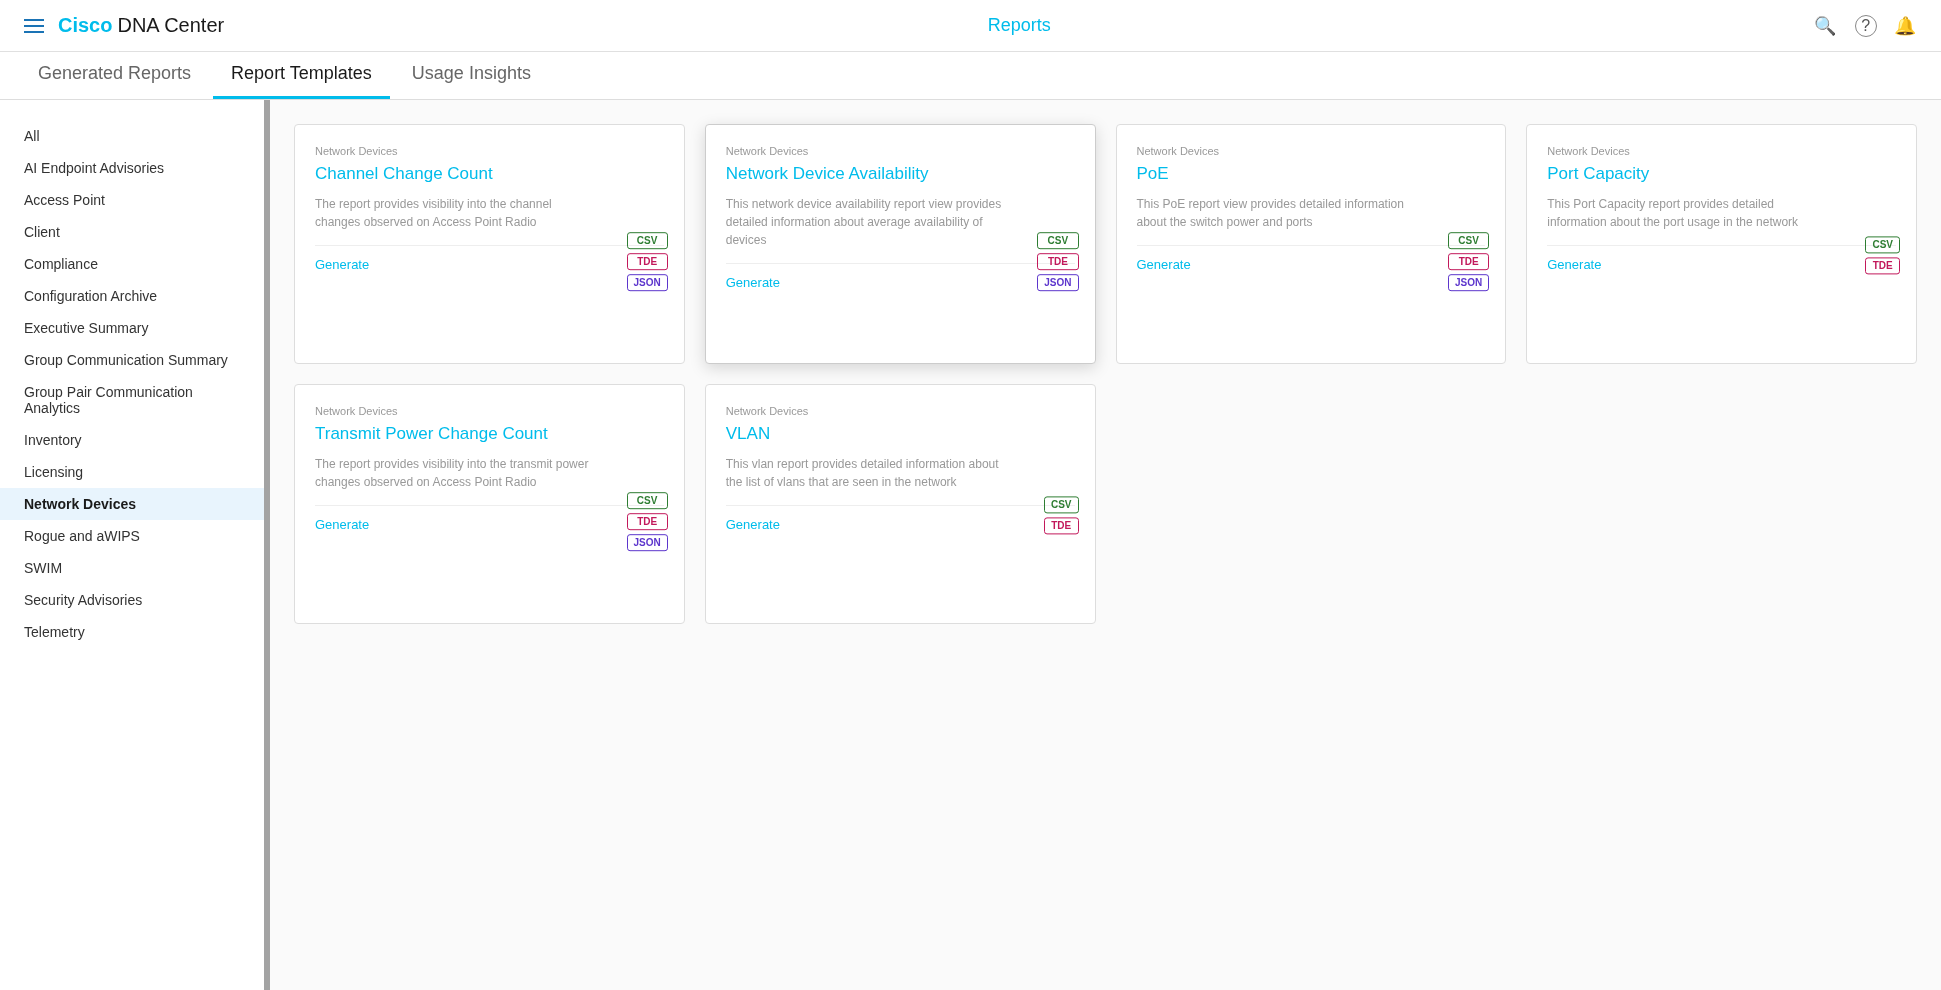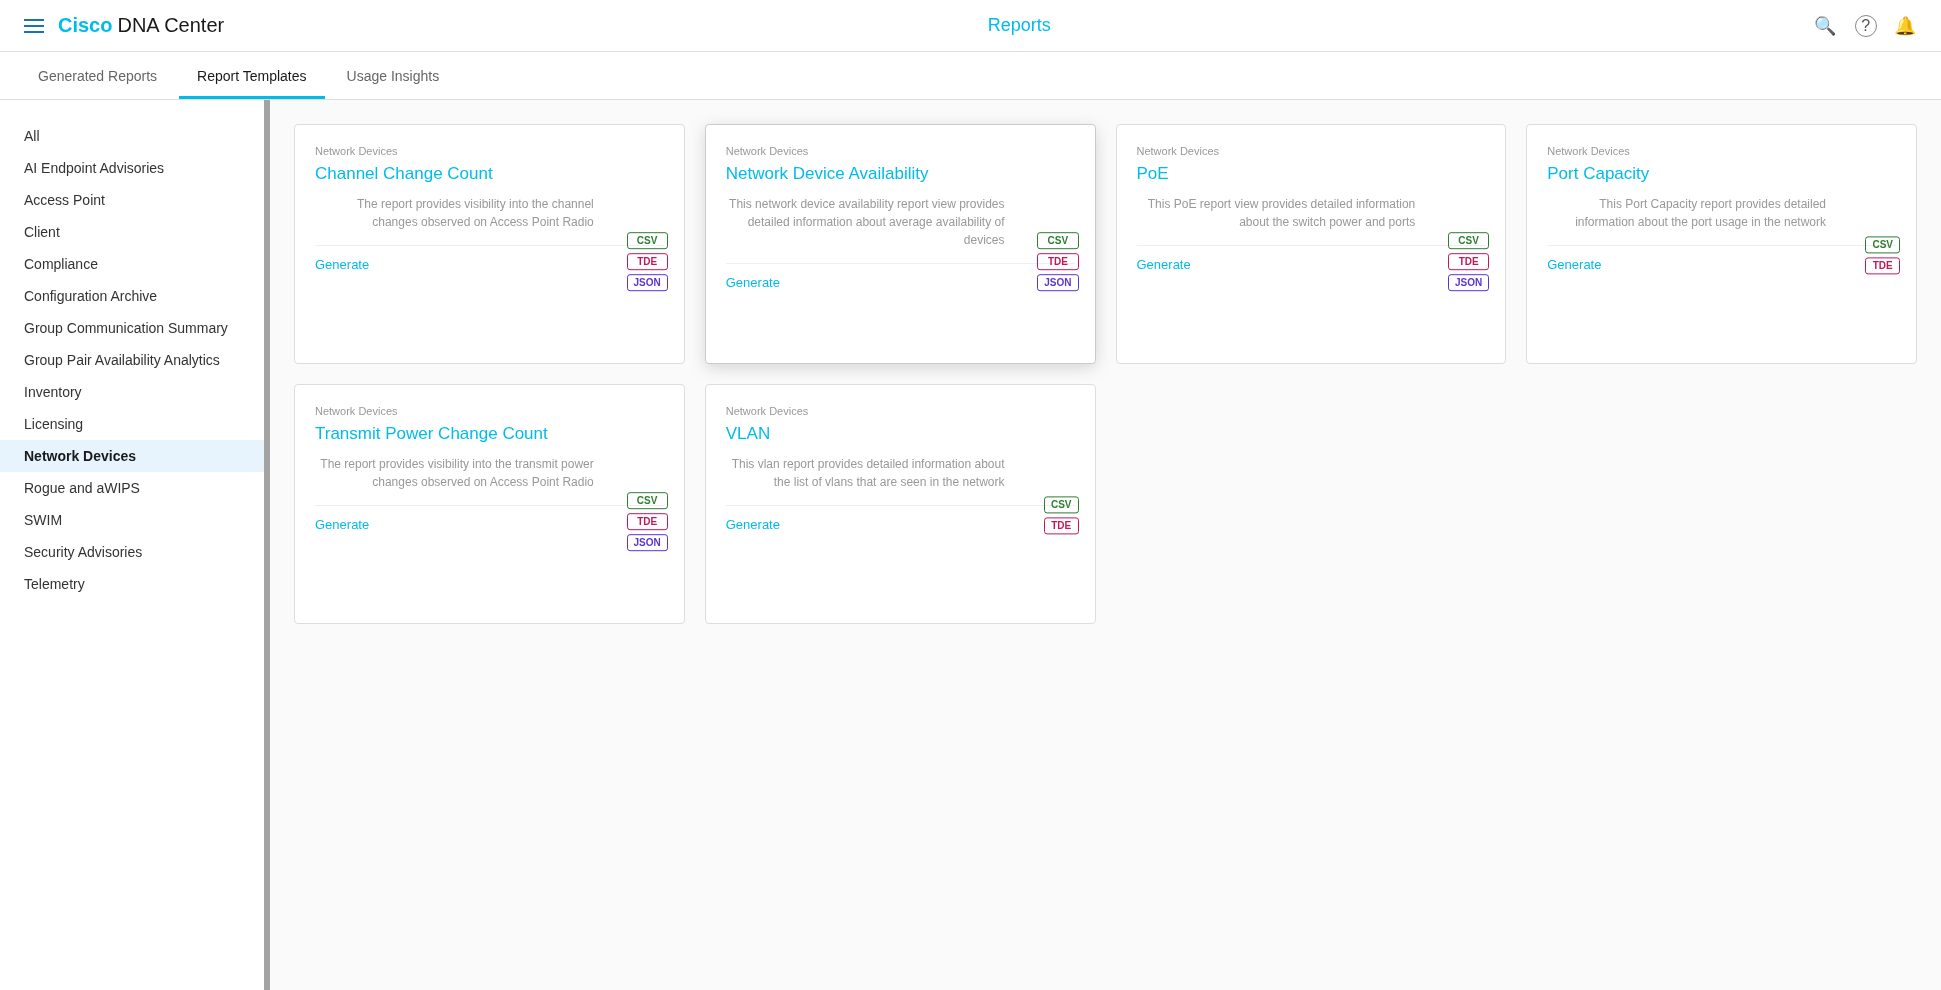--- a/index.html
+++ b/index.html
@@ -28,21 +28,21 @@
     .tabs-bar {
       display: flex;
       align-items: flex-end;
       padding: 0 20px;
       border-bottom: 1px solid #ddd;
       height: 48px;
     }
     .tab {
       padding: 12px 18px;
       cursor: pointer;
-      font-size: 14px;
+      font-size: 18px;
       color: #666;
       border-bottom: 3px solid transparent;
       margin-right: 4px;
       white-space: nowrap;
     }
     .tab.active {
       color: #1a1a1a;
       font-weight: 500;
       border-bottom: 3px solid #00bceb;
     }
@@ -114,21 +114,20 @@
       color: #00bceb;
       font-weight: 500;
       margin-bottom: 10px;
       line-height: 1.3;
     }
     .card-desc {
       font-size: 12px;
       color: #999;
       line-height: 1.5;
       flex: 1;
-      text-align: right;
     }
     .card-badges {
       display: flex;
       flex-direction: column;
       gap: 4px;
       position: absolute;
       right: 16px;
       top: 50%;
       transform: translateY(-20%);
     }
@@ -195,22 +194,23 @@
 <div class="main-layout">
 
   <div class="sidebar">
     <div id="sidebar-items-container">
         <div class="sidebar-item">All</div>
         <div class="sidebar-item">AI Endpoint Advisories</div>
         <div class="sidebar-item">Access Point</div>
         <div class="sidebar-item">Client</div>
         <div class="sidebar-item">Compliance</div>
         <div class="sidebar-item">Configuration Archive</div>
+        <div class="sidebar-item">Executive Summary</div>
         <div class="sidebar-item">Group Communication Summary</div>
-        <div class="sidebar-item">Group Pair Availability Analytics</div>
+        <div class="sidebar-item">Group Pair Communication Analytics</div>
         <div class="sidebar-item">Inventory</div>
         <div class="sidebar-item">Licensing</div>
         <div class="sidebar-item active">Network Devices</div>
         <div class="sidebar-item">Rogue and aWIPS</div>
         <div class="sidebar-item">SWIM</div>
         <div class="sidebar-item">Security Advisories</div>
         <div class="sidebar-item">Telemetry</div>
       </div>
   </div>
 

